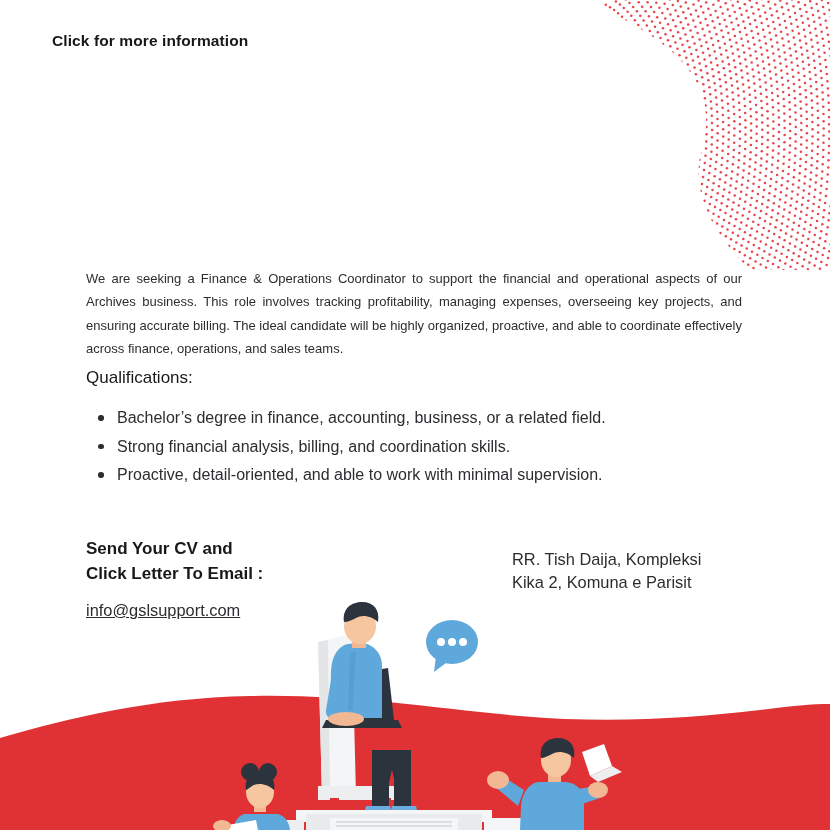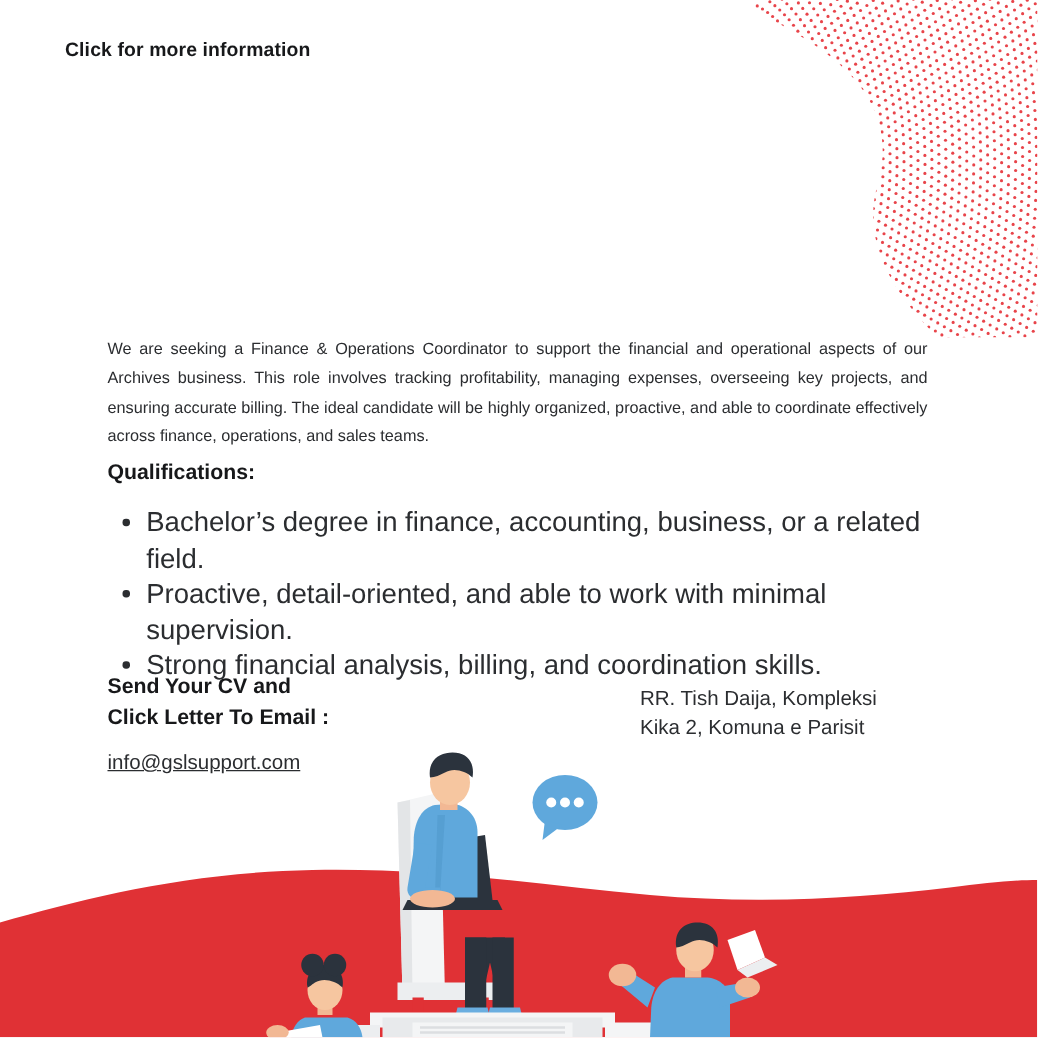--- a/index.html
+++ b/index.html
@@ -81,36 +81,36 @@
     line-height: 23.4px;
     color: #2b2d30;
     text-align: justify;
   }
 
   #qualifications-heading {
     position: absolute;
     left: 86px;
     top: 368px;
     font-size: 17px;
-    font-weight: bold;
+    font-weight: normal;
     color: #17181a;
   }
 
   #qualifications-list {
     position: absolute;
     left: 86px;
     top: 404px;
     width: 660px;
     margin: 0;
     padding: 0 0 0 31px;
     list-style: none;
   }
   #qualifications-list li {
     position: relative;
-    font-size: 22px;
+    font-size: 16px;
     line-height: 28.5px;
     color: #2b2d30;
   }
   #qualifications-list li .bullet-dot {
     position: absolute;
     left: -19px;
     top: 11px;
     width: 5.5px;
     height: 5.5px;
     background: #2b2d30;
@@ -2438,25 +2438,25 @@
 
   <div id="qualifications-heading">Qualifications:</div>
 
   <ul id="qualifications-list">
     <li>
       <span class="bullet-dot"></span>
       <span>Bachelor’s degree in finance, accounting, business, or a related field.</span>
     </li>
     <li>
       <span class="bullet-dot"></span>
-      <span>Proactive, detail-oriented, and able to work with minimal supervision.</span>
+      <span>Strong financial analysis, billing, and coordination skills.</span>
     </li>
     <li>
       <span class="bullet-dot"></span>
-      <span>Strong financial analysis, billing, and coordination skills.</span>
+      <span>Proactive, detail-oriented, and able to work with minimal supervision.</span>
     </li>
   </ul>
 
   <div id="cv-block">
     <div class="contact-heading">Send Your CV and</div>
     <div class="contact-heading">Click Letter To Email :</div>
     <div class="contact-value" id="cv-email">info@gslsupport.com</div>
   </div>
 
   <div id="address-block">

